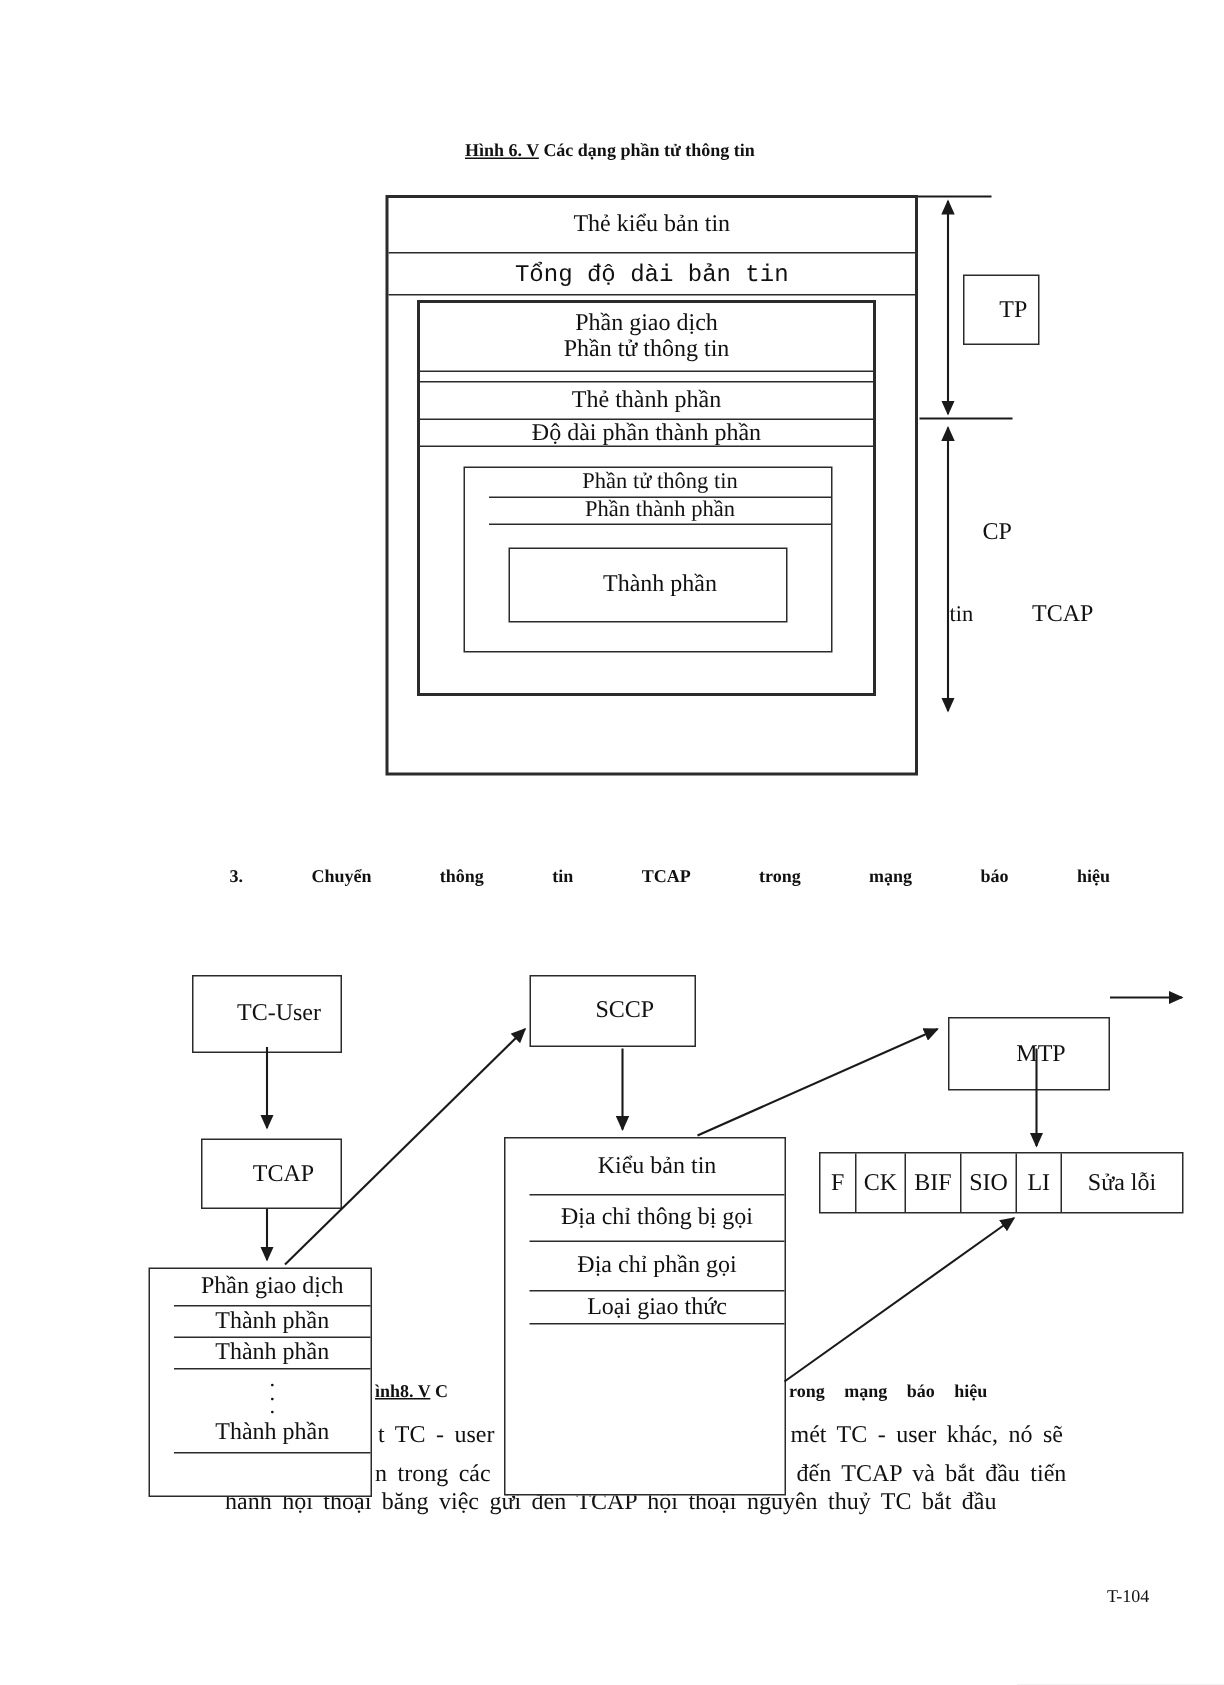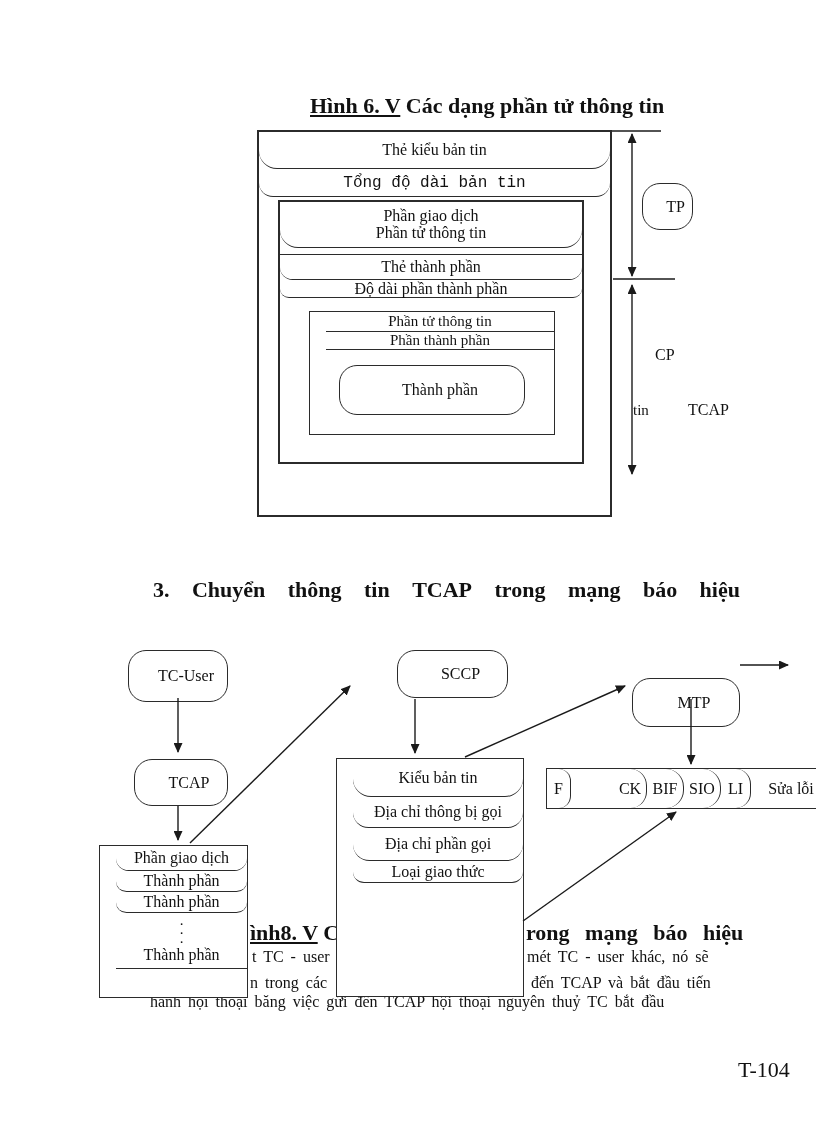--- a/index.html
+++ b/index.html
@@ -6,21 +6,21 @@
   .page{
     position:relative;width:816px;height:1123px;background:#ffffff;
     margin:0 auto;font-family:"Liberation Serif","DejaVu Serif",serif;color:#111;
     overflow:hidden;
   }
   .abs{position:absolute;}
   .cell{display:flex;align-items:center;justify-content:center;text-align:center;}
   .bx{border:2px solid #2b2b2b;box-sizing:border-box;background:#fff;}
   .bx1{border:1.5px solid #2b2b2b;box-sizing:border-box;background:#fff;padding-left:16px;}
   .rowline{border-bottom:1.5px solid #2b2b2b;box-sizing:border-box;}
-  .fs15{font-size:15px;} .fs16{font-size:16px;border-radius:18px;} .fs17{font-size:22px;}
+  .fs15{font-size:15px;} .fs16{font-size:16px;} .fs17{font-size:12px;}
   .b{font-weight:bold;}
   .u{text-decoration:underline;}
   .tight{line-height:1.05;}
   .para{font-size:16px;white-space:nowrap;word-spacing:3px;}
   .dots{white-space:pre-line;line-height:9px;font-size:15px;text-align:center;}
   .z0{z-index:0;} .z1{z-index:1;}
   svg.overlay{position:absolute;left:0;top:0;z-index:3;pointer-events:none;}
 </style>
 </head>
 <body>
@@ -74,21 +74,21 @@
   </div>
   <div class="abs b fs17 z0" style="left:526px;top:920px;white-space:nowrap;word-spacing:10px;">rong mạng báo hiệu</div>
 
   <div class="abs para z0" style="left:252px;top:948px;">t TC - user</div>
   <div class="abs para z0" style="left:527px;top:948px;">mét TC - user khác, nó sẽ</div>
   <div class="abs para z0" style="left:250px;top:974px;">n trong các</div>
   <div class="abs para z0" style="left:531px;top:974px;">đến TCAP và bắt đầu tiến</div>
   <div class="abs para z0" style="left:150px;top:993px;">hành hội thoại băng việc gửi đến TCAP hội thoại nguyên thuỷ TC bắt đầu</div>
 
   <div class="abs bx1 cell fs16 z1" style="left:128px;top:650px;width:100px;height:52px;">TC-User</div>
-  <div class="abs bx1 cell fs16 z1" style="left:353px;top:650px;width:111px;height:48px;margin-left:44px;">SCCP</div>
+  <div class="abs bx1 cell fs16 z1" style="left:353px;top:650px;width:111px;height:48px;">SCCP</div>
   <div class="abs bx1 cell fs16 z1" style="left:632px;top:650px;width:108px;height:49px;margin-top:28px;">MTP</div>
   <div class="abs bx1 cell fs16 z1" style="left:134px;top:759px;width:94px;height:47px;">TCAP</div>
 
   <div class="abs bx1 z1" style="left:99px;top:845px;width:149px;height:153px;">
     <div class="cell fs16 tight" style="height:25px;border-bottom:1.5px solid #2b2b2b;box-sizing:border-box;">Phần giao dịch</div>
     <div class="cell fs16 tight" style="height:21px;border-bottom:1.5px solid #2b2b2b;box-sizing:border-box;">Thành phần</div>
     <div class="cell fs16 tight" style="height:21px;border-bottom:1.5px solid #2b2b2b;box-sizing:border-box;">Thành phần</div>
     <div style="height:56px;border-bottom:1.5px solid #2b2b2b;box-sizing:border-box;display:flex;flex-direction:column;align-items:center;justify-content:flex-start;padding-top:3px;">
       <span class="dots">.
 .
@@ -101,21 +101,21 @@
   <div class="abs bx1 z1" style="left:336px;top:758px;width:188px;height:239px;">
     <div class="cell fs16" style="height:38px;border-bottom:1.5px solid #2b2b2b;box-sizing:border-box;">Kiểu bản tin</div>
     <div class="cell fs16" style="height:31px;border-bottom:1.5px solid #2b2b2b;box-sizing:border-box;">Địa chỉ thông bị gọi</div>
     <div class="cell fs16" style="height:33px;border-bottom:1.5px solid #2b2b2b;box-sizing:border-box;">Địa chỉ phần gọi</div>
     <div class="cell fs16" style="height:22px;border-bottom:1.5px solid #2b2b2b;box-sizing:border-box;">Loại giao thức</div>
     <div></div>
   </div>
 
   <div class="abs z1" style="left:546px;top:768px;height:39px;display:flex;border:1.5px solid #2b2b2b;box-sizing:content-box;background:#fff;">
     <div class="cell fs16" style="width:24px;border-right:1.5px solid #2b2b2b;box-sizing:border-box;">F</div>
-    <div class="cell fs16" style="width:33px;border-right:1.5px solid #2b2b2b;box-sizing:border-box;margin-left:43px;">CK</div>
+    <div class="cell fs16" style="width:33px;border-right:1.5px solid #2b2b2b;box-sizing:border-box;">CK</div>
     <div class="cell fs16" style="width:37px;border-right:1.5px solid #2b2b2b;box-sizing:border-box;">BIF</div>
     <div class="cell fs16" style="width:37px;border-right:1.5px solid #2b2b2b;box-sizing:border-box;">SIO</div>
     <div class="cell fs16" style="width:30px;border-right:1.5px solid #2b2b2b;box-sizing:border-box;">LI</div>
     <div class="cell fs16" style="width:80px;">Sửa lỗi</div>
   </div>
 
   <div class="abs fs17" style="left:738px;top:1057px;">T-104</div>
 
   <svg class="overlay" width="816" height="1123" viewBox="0 0 816 1123">
     <defs>

